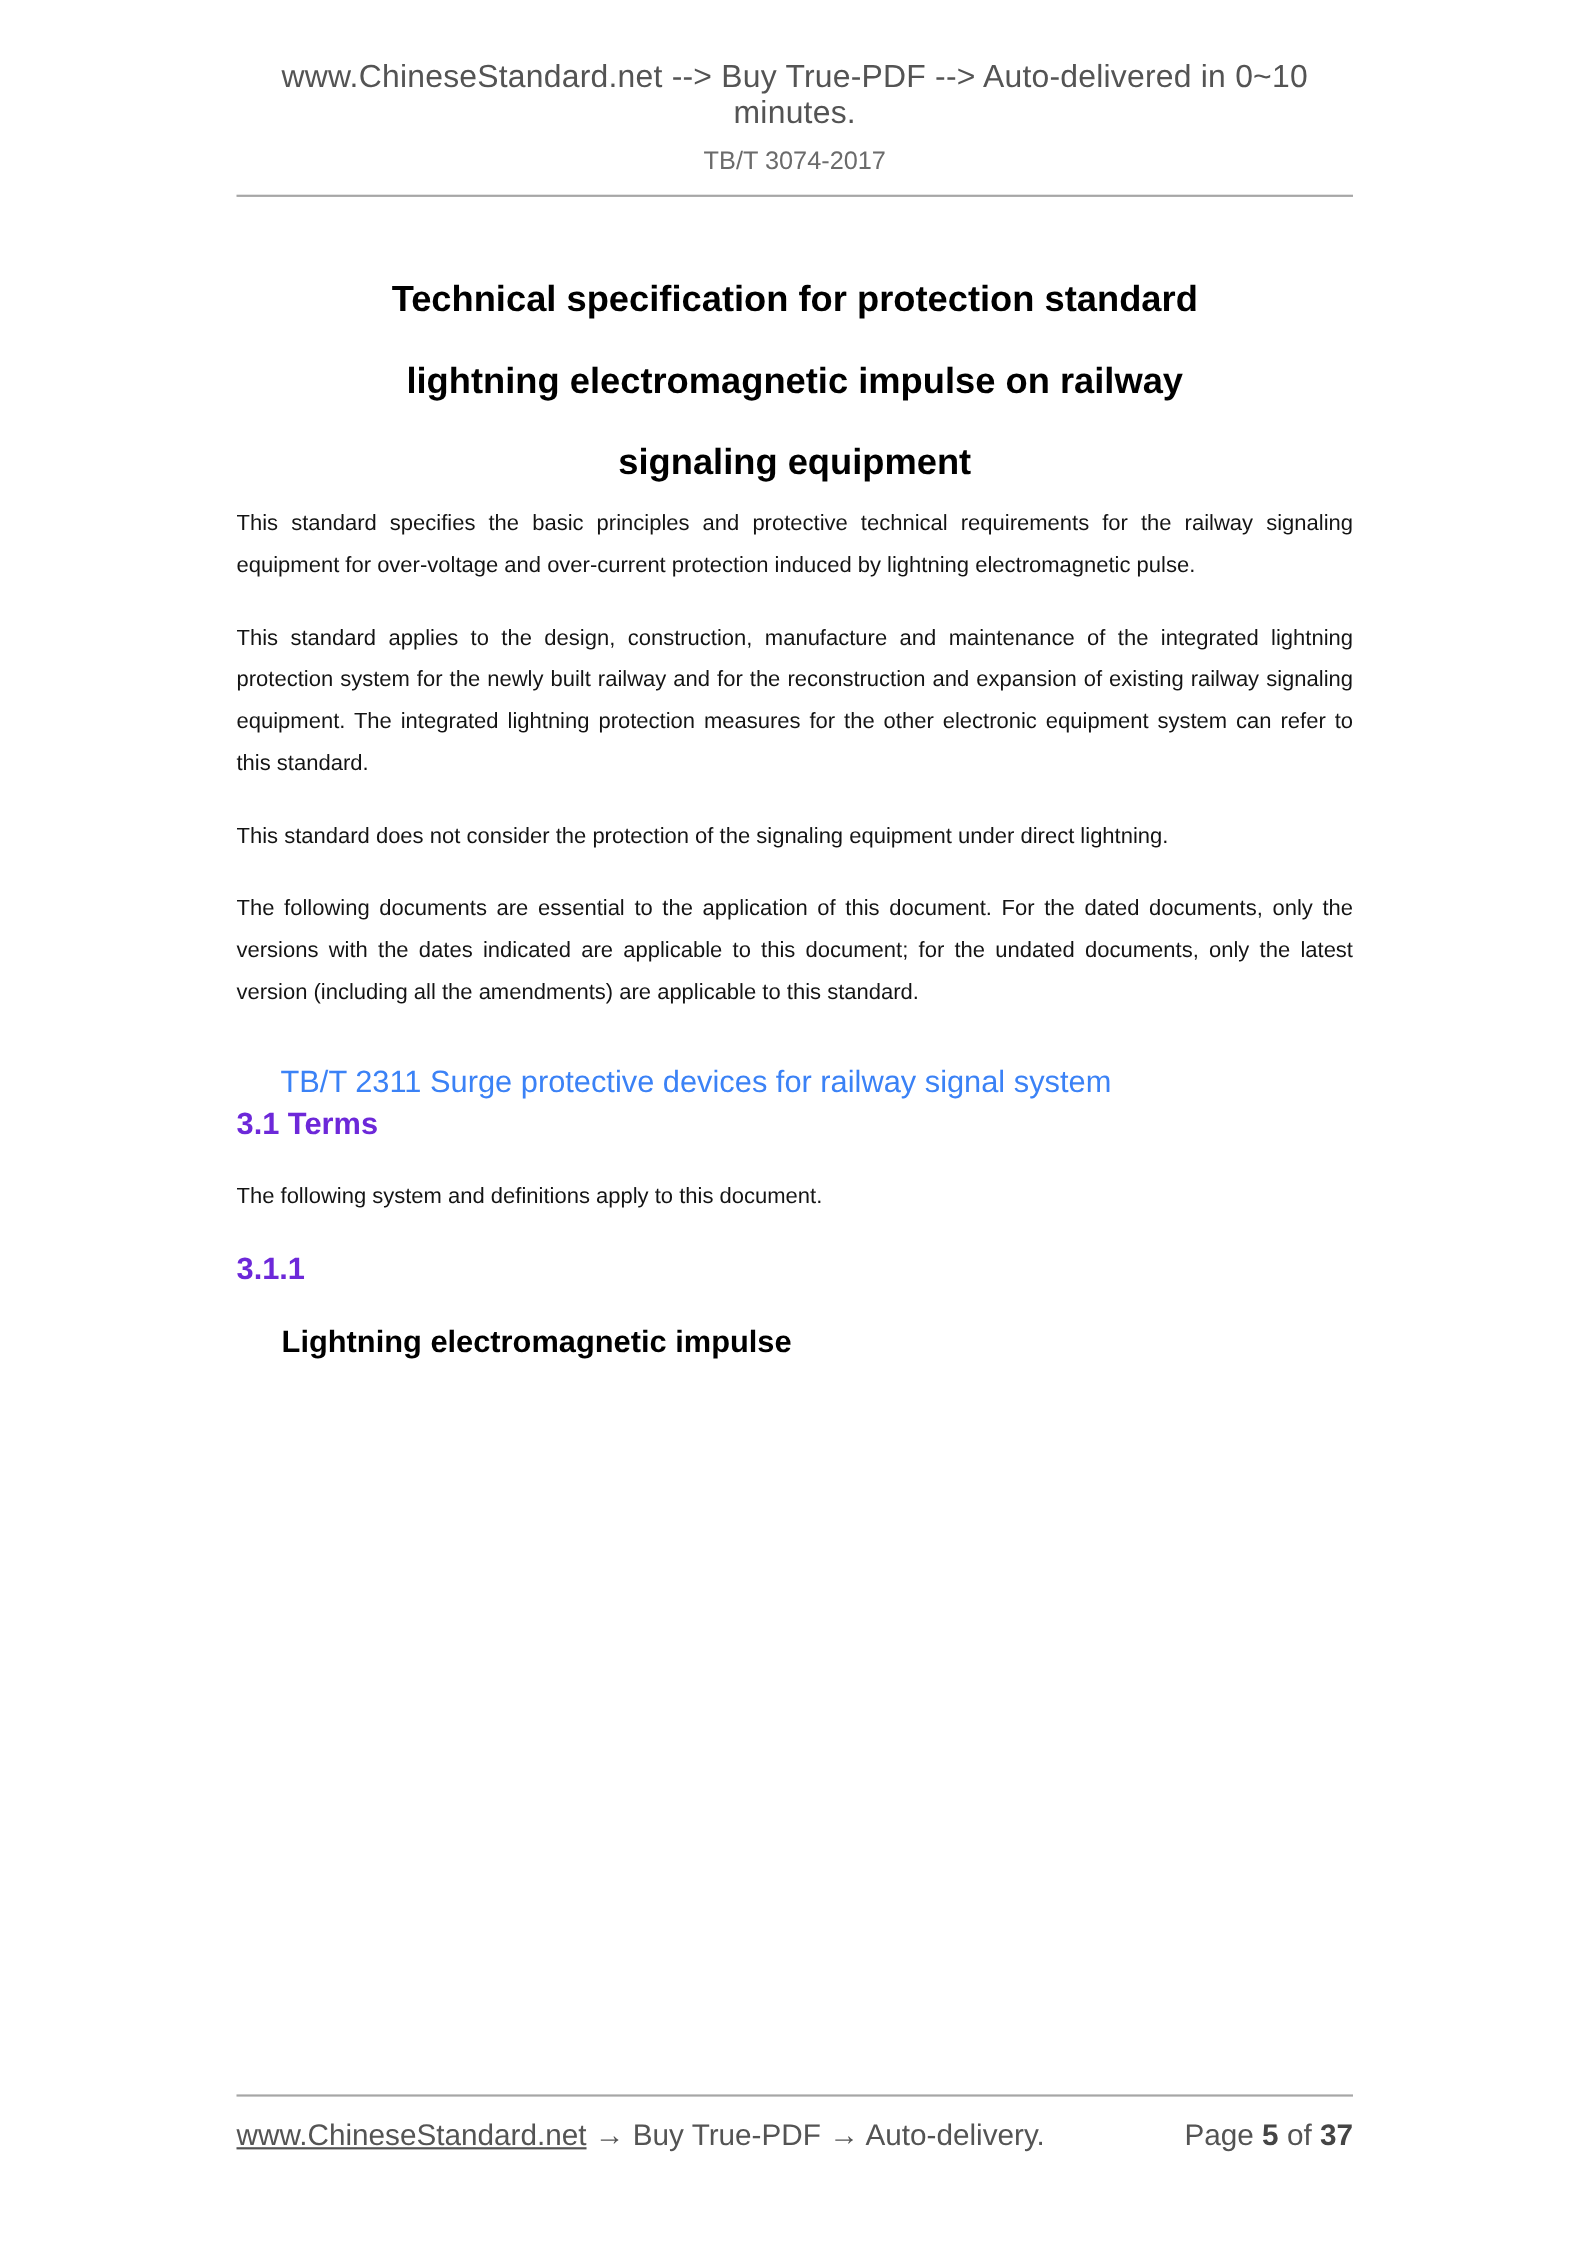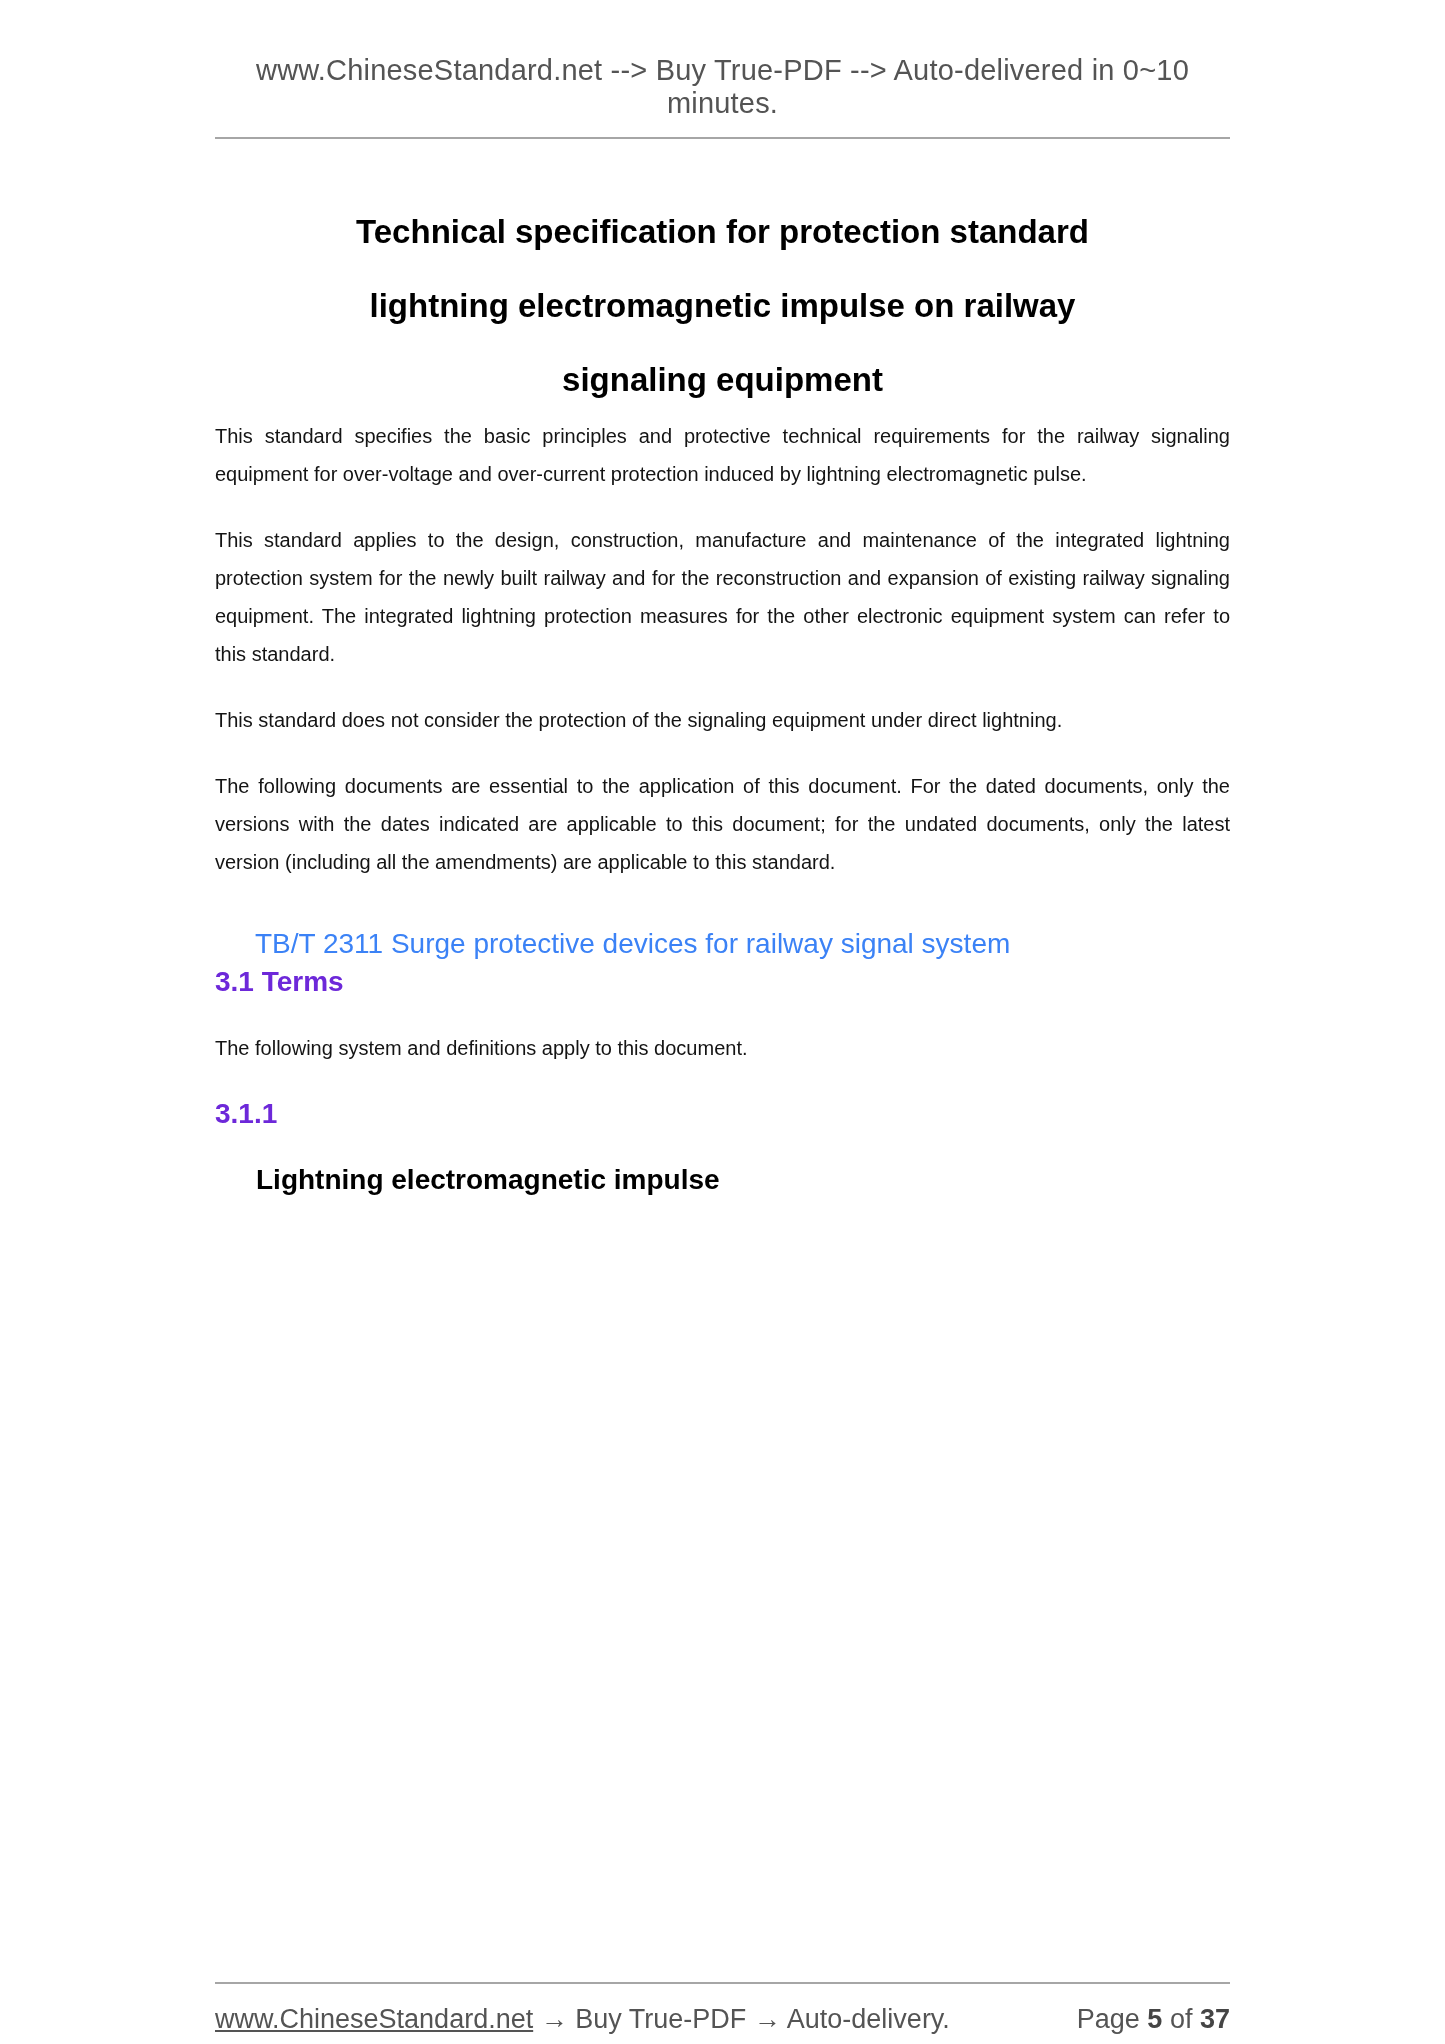--- a/index.html
+++ b/index.html
@@ -85,21 +85,21 @@
     font-weight: bold;
     color: #000000;
     padding-left: 41px;
     margin: 0;
   }
   
   .footer {
     position: absolute;
     left: 215px;
     right: 215px;
-    top: 1982px;
+    top: 1904px;
     border-top: 2px solid #a6a6a6;
     padding-top: 20px;
     display: flex;
     justify-content: space-between;
     align-items: baseline;
     font-size: 27px;
     color: #545454;
   }
   .footer .site-link {
     text-decoration: underline;
@@ -108,20 +108,21 @@
   }
   .footer .pg-strong { font-weight: bold; color: #454545; }
 </style>
 </head>
 <body>
 
 <div class="page">
 
   <div>
     <div class="hdr-banner">www.ChineseStandard.net --&gt; Buy True-PDF --&gt; Auto-delivered in 0~10 minutes.</div>
+    <div class="hdr-code">TB/T 3074-2017</div>
     <hr class="hdr-rule">
   </div>
 
   <h1 class="doc-title">
     <span>Technical specification for protection standard</span>
     <span>lightning electromagnetic impulse on railway</span>
     <span>signaling equipment</span>
   </h1>
 
   <p class="body-par">This standard specifies the basic principles and protective technical requirements for the railway signaling equipment for over-voltage and over-current protection induced by lightning electromagnetic pulse.</p>

